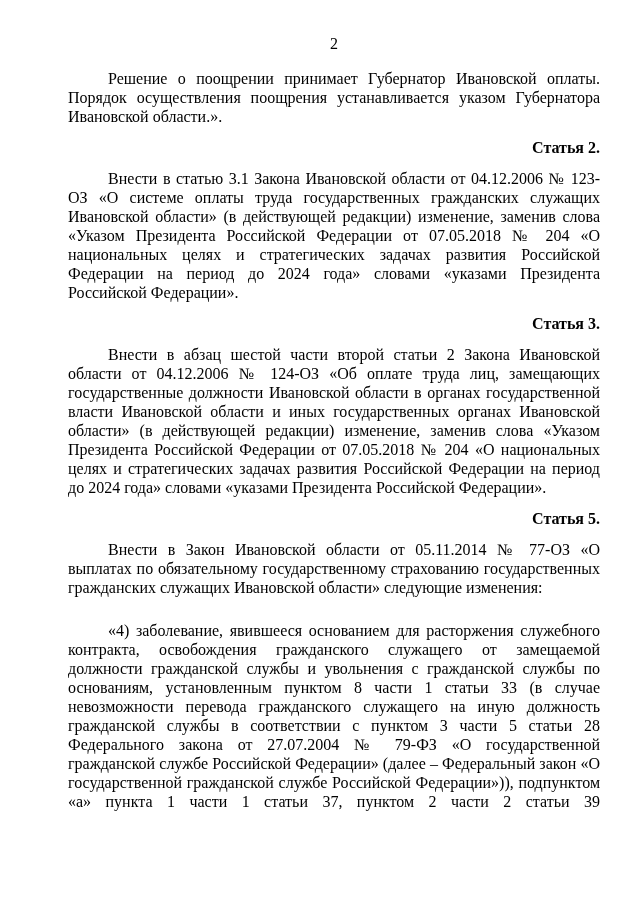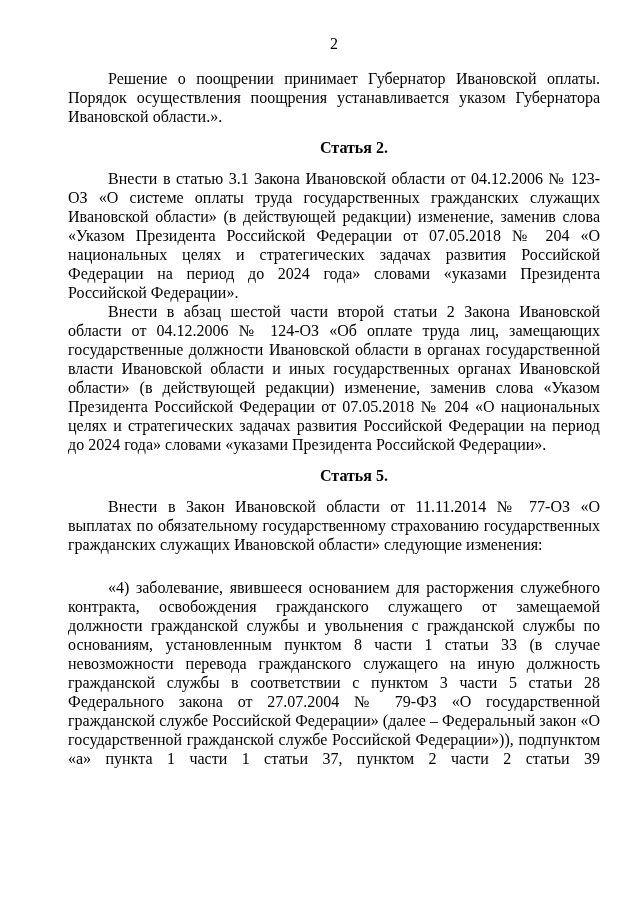--- a/index.html
+++ b/index.html
@@ -28,42 +28,43 @@
   p.body-par {
     margin: 0;
     text-indent: 40px;
     text-align: justify;
     text-justify: inter-word;
   }
   p.heading {
     margin: 12px 0;
     font-weight: bold;
     text-indent: 40px;
-    text-align: center;
+    text-align: right;
   }
   p.continued {
     
     text-align-last: justify;
     margin-top: 24px;
   }
 </style>
 </head>
 <body>
 
 <div class="page">
   <p class="page-number">2</p>
 
   <p class="body-par">Решение о поощрении принимает Губернатор Ивановской оплаты. Порядок осуществления поощрения устанавливается указом Губернатора Ивановской области.».</p>
 
   <p class="heading">Статья 2.</p>
 
   <p class="body-par">Внести в статью 3.1 Закона Ивановской области от 04.12.2006 № 123-ОЗ «О системе оплаты труда государственных гражданских служащих Ивановской области» (в действующей редакции) изменение, заменив слова «Указом Президента Российской Федерации от 07.05.2018 № 204 «О национальных целях и стратегических задачах развития Российской Федерации на период до 2024 года» словами «указами Президента Российской Федерации».</p>
 
+  <p class="heading">Статья 3.</p>
 
   <p class="body-par">Внести в абзац шестой части второй статьи 2 Закона Ивановской области от 04.12.2006 № 124-ОЗ «Об оплате труда лиц, замещающих государственные должности Ивановской области в органах государственной власти Ивановской области и иных государственных органах Ивановской области» (в действующей редакции) изменение, заменив слова «Указом Президента Российской Федерации от 07.05.2018 № 204 «О национальных целях и стратегических задачах развития Российской Федерации на период до 2024 года» словами «указами Президента Российской Федерации».</p>
 
   <p class="heading">Статья 5.</p>
 
-  <p class="body-par">Внести в Закон Ивановской области от 11.11.2014 № 77-ОЗ «О выплатах по обязательному государственному страхованию государственных гражданских служащих Ивановской области» следующие изменения:</p>
+  <p class="body-par">Внести в Закон Ивановской области от 05.11.2014 № 77-ОЗ «О выплатах по обязательному государственному страхованию государственных гражданских служащих Ивановской области» следующие изменения:</p>
 
 
   <p class="body-par continued">«4) заболевание, явившееся основанием для расторжения служебного контракта, освобождения гражданского служащего от замещаемой должности гражданской службы и увольнения с гражданской службы по основаниям, установленным пунктом 8 части 1 статьи 33 (в случае невозможности перевода гражданского служащего на иную должность гражданской службы в соответствии с пунктом 3 части 5 статьи 28 Федерального закона от 27.07.2004 № 79-ФЗ «О государственной гражданской службе Российской Федерации» (далее – Федеральный закон «О государственной гражданской службе Российской Федерации»)), подпунктом «а» пункта 1 части 1 статьи 37, пунктом 2 части 2 статьи 39</p>
 </div>
 
 </body></html>

